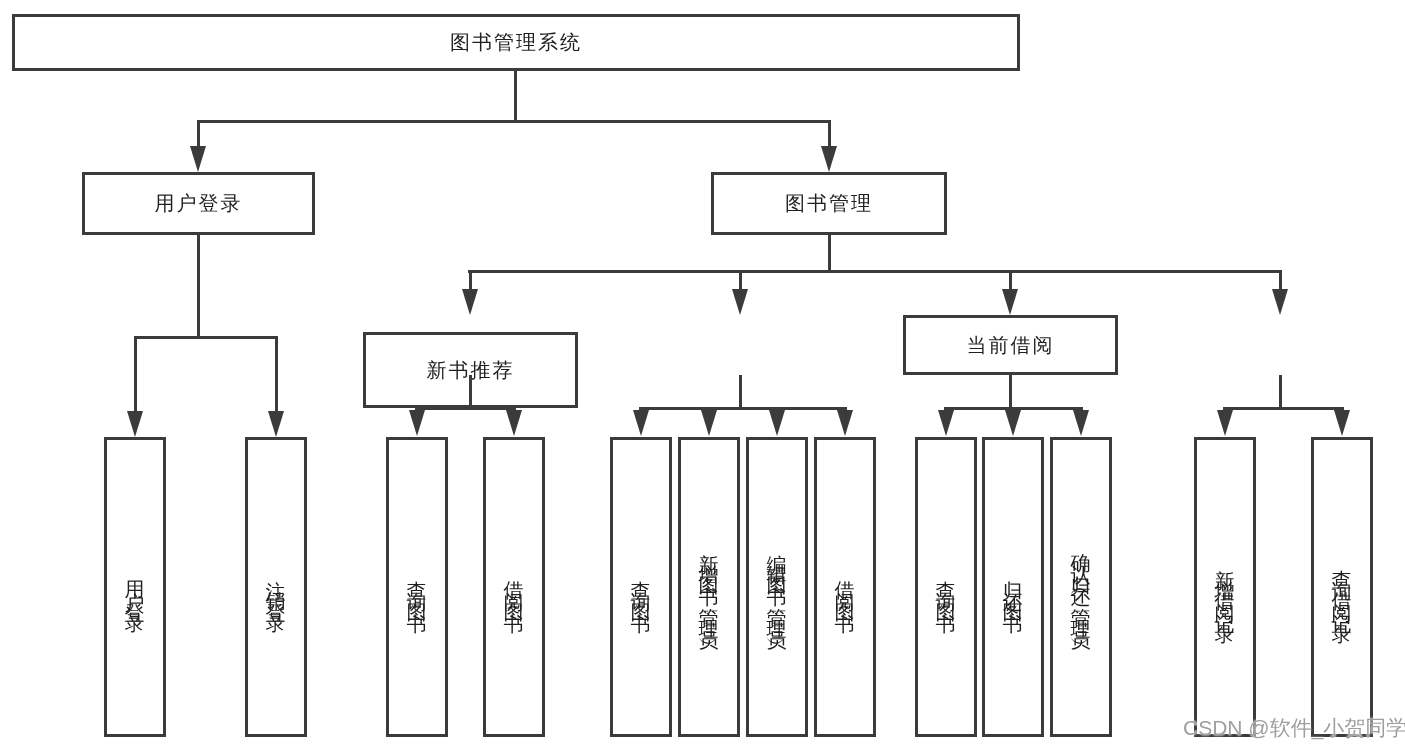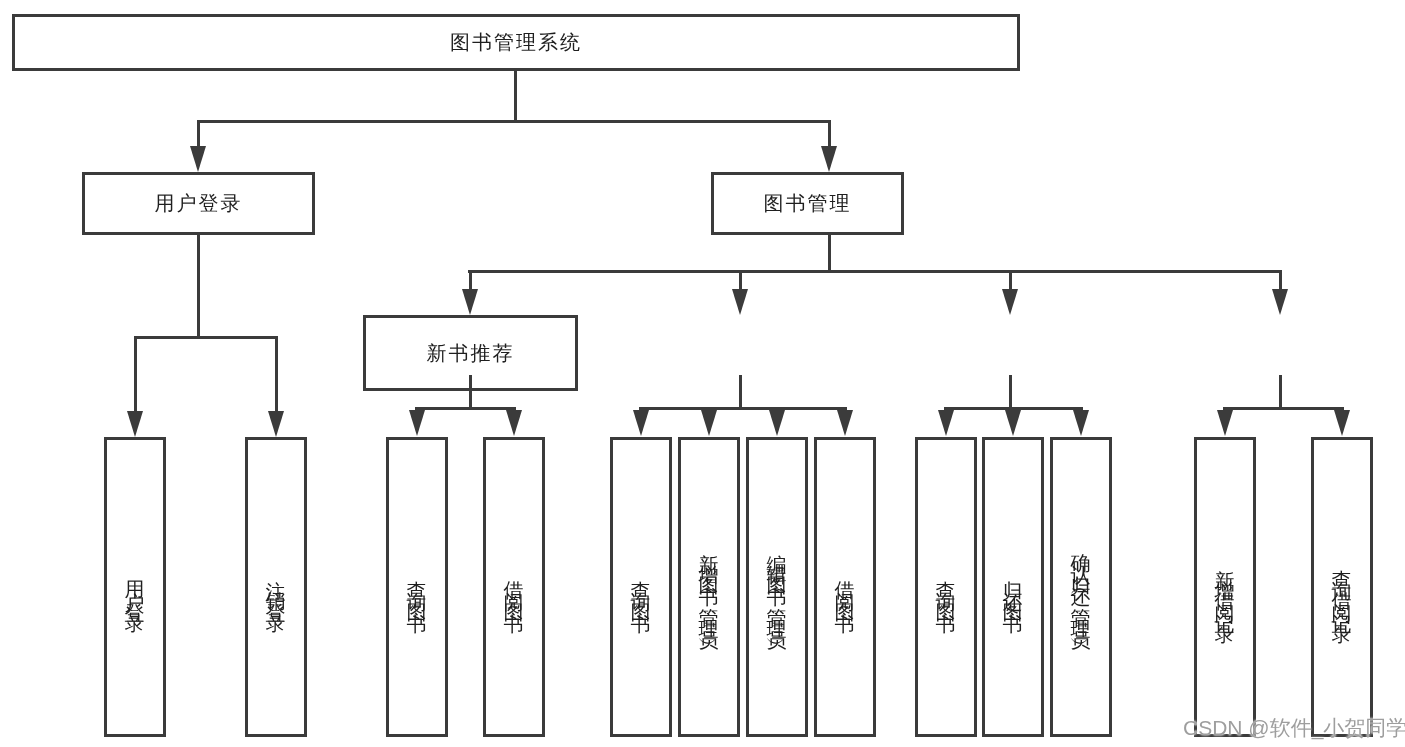--- a/index.html
+++ b/index.html
@@ -74,21 +74,21 @@
   <div class="vline" style="left:514px;top:70px;height:50px;"></div>
   <div class="hline" style="left:197px;top:120px;width:634px;"></div>
   <div class="vline" style="left:197px;top:121px;height:30px;"></div>
   <div class="vline" style="left:828px;top:121px;height:30px;"></div>
   <div class="arrow" style="left:190px;top:146px;"></div>
   <div class="arrow" style="left:821px;top:146px;"></div>
 
   <div class="box" style="left:82px;top:172px;width:233px;height:63px;">
     <span>用户登录</span>
   </div>
-  <div class="box" style="left:711px;top:172px;width:193px;height:63px;">
+  <div class="box" style="left:711px;top:172px;width:236px;height:63px;">
     <span>图书管理</span>
   </div>
 
   <div class="vline" style="left:197px;top:235px;height:104px;"></div>
   <div class="hline" style="left:134px;top:336px;width:144px;"></div>
   <div class="vline" style="left:134px;top:337px;height:76px;"></div>
   <div class="vline" style="left:275px;top:337px;height:76px;"></div>
   <div class="arrow" style="left:127px;top:411px;"></div>
   <div class="arrow" style="left:268px;top:411px;"></div>
 
@@ -96,22 +96,25 @@
   <div class="hline" style="left:468px;top:270px;width:814px;"></div>
   <div class="vline" style="left:469px;top:272px;height:20px;"></div>
   <div class="vline" style="left:739px;top:272px;height:20px;"></div>
   <div class="vline" style="left:1009px;top:272px;height:20px;"></div>
   <div class="vline" style="left:1279px;top:272px;height:20px;"></div>
   <div class="arrow" style="left:462px;top:289px;"></div>
   <div class="arrow" style="left:732px;top:289px;"></div>
   <div class="arrow" style="left:1002px;top:289px;"></div>
   <div class="arrow" style="left:1272px;top:289px;"></div>
 
-  <div class="box" style="left:363px;top:315px;width:215px;height:76px;">
+  <div class="box" style="left:363px;top:332px;width:215px;height:76px;">
     <span>新书推荐</span>
+  </div>
+  <div class="box" style="left:903px;top:315px;width:215px;height:60px;">
+    <span>当前借阅</span>
   </div>
 
   <div class="vline" style="left:469px;top:375px;height:35px;"></div>
   <div class="hline" style="left:415px;top:407px;width:101px;"></div>
   <div class="arrow" style="left:409px;top:410px;"></div>
   <div class="arrow" style="left:506px;top:410px;"></div>
 
   <div class="vline" style="left:739px;top:375px;height:35px;"></div>
   <div class="hline" style="left:639px;top:407px;width:208px;"></div>
   <div class="arrow" style="left:633px;top:410px;"></div>

